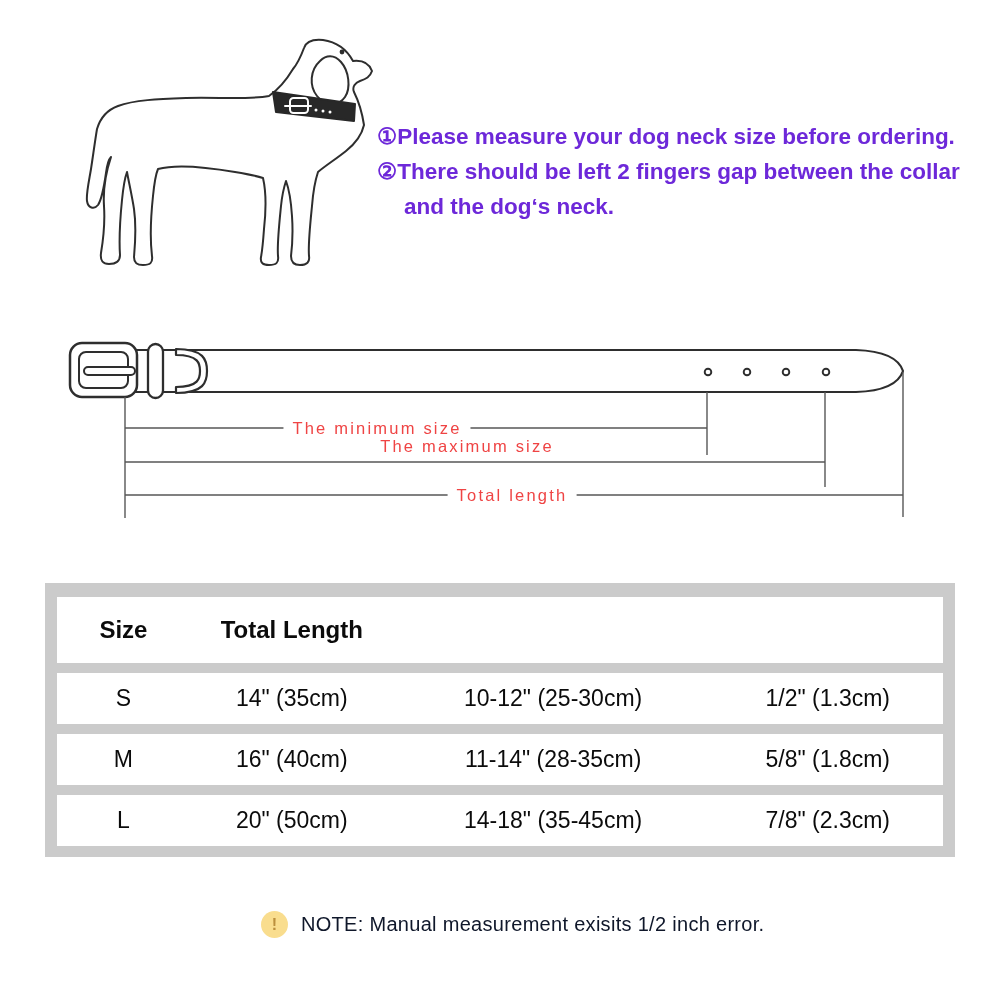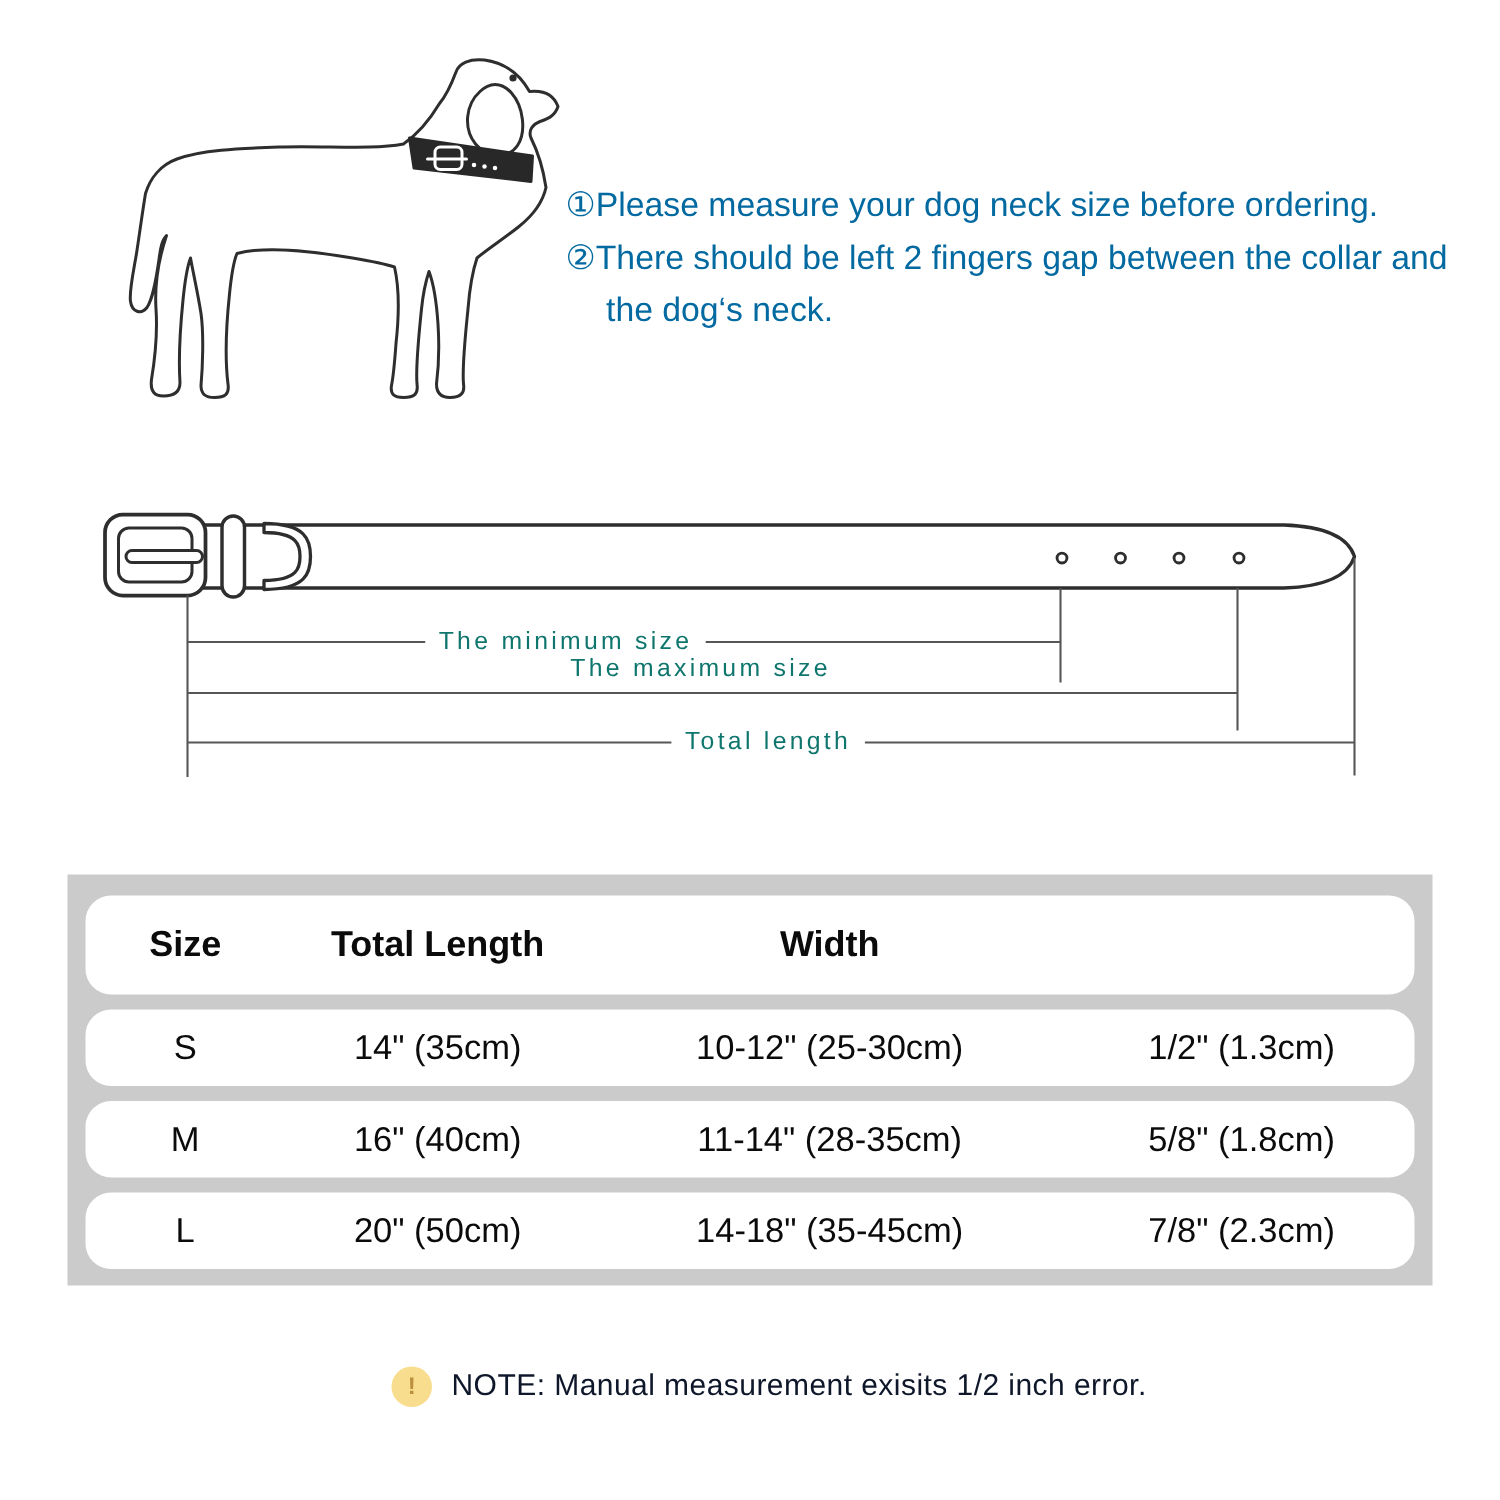--- a/index.html
+++ b/index.html
@@ -4,44 +4,44 @@
 <style>
   html,body{margin:0;padding:0;background:#fff;}
   .page{
     position:relative;width:1000px;height:1000px;background:#ffffff;
     font-family:"Liberation Sans",sans-serif;color:#3a3a3a;overflow:hidden;
   }
   .art{position:absolute;left:0;top:0;width:1000px;height:1000px;}
 
   
   .instructions{position:absolute;left:377px;top:119px;}
-  .instructions p{margin:0;font-size:22.5px;line-height:35px;color:#0369a1;
-    padding-left:27px;text-indent:-27px;}
+  .instructions p{margin:0;font-size:22.5px;line-height:35px;color:#6d28d9;
+    padding-left:27px;text-indent:-27px;font-weight:bold;}
   .instructions p.first{max-width:615px;}
   .instructions p.second{max-width:572px;}
   .marker{font-size:22.5px;}
 
   
   .mlabel{
     position:absolute;transform:translate(-50%,-50%);
     background:#ffffff;padding:0 9px;white-space:nowrap;
-    font-size:16.5px;letter-spacing:2.2px;color:#0f766e;
+    font-size:16.5px;letter-spacing:2.2px;color:#ef4444;
   }
 
   
   .size-table{
     position:absolute;left:45px;top:583px;width:910px;height:274px;
     background:#cbcbcb;box-sizing:border-box;
     padding:14px 12px 11px 12px;
     display:flex;flex-direction:column;gap:10px;
   }
   .trow{
     background:#ffffff;display:grid;
     grid-template-columns:15% 23% 36% 26%;
-    align-items:center;text-align:center;color:#0b0b0b;border-radius:17px;
+    align-items:center;text-align:center;color:#0b0b0b;
   }
   .trow.head{height:66px;font-weight:bold;font-size:24px;}
   .trow.body{height:51px;font-size:23px;flex:0 0 auto;}
 
   
   .note{
     position:absolute;left:261px;top:911px;
     display:flex;align-items:center;gap:13px;
   }
   .note-icon{
@@ -157,21 +157,20 @@
   </div>
 
   <div class="mlabel" style="left:377px;top:428px;">The minimum size</div>
   <div class="mlabel" style="left:467px;top:446px;">The maximum size</div>
   <div class="mlabel" style="left:512px;top:495px;">Total length</div>
 
   <div class="size-table">
     <div class="trow head">
       <div>Size</div>
       <div>Total Length</div>
-      <div>Width</div>
     </div>
     <div class="trow body">
       <div>S</div>
       <div>14" (35cm)</div>
       <div>10-12" (25-30cm)</div>
       <div>1/2" (1.3cm)</div>
     </div>
     <div class="trow body">
       <div>M</div>
       <div>16" (40cm)</div>

